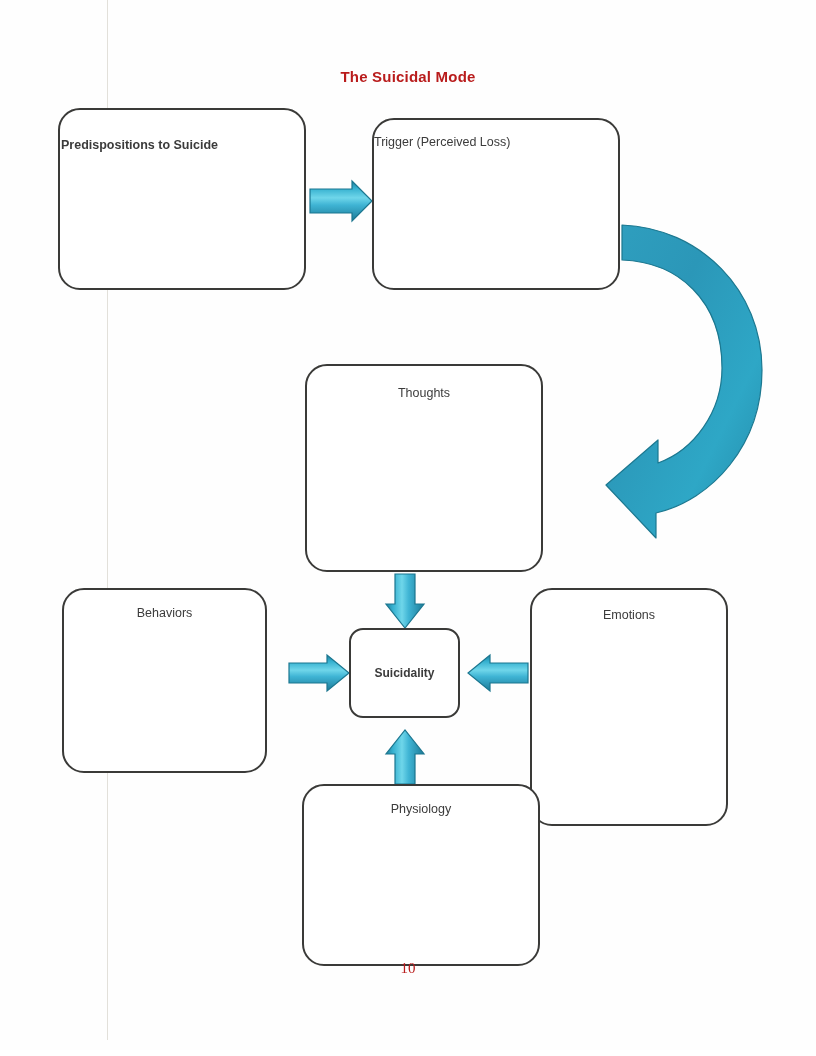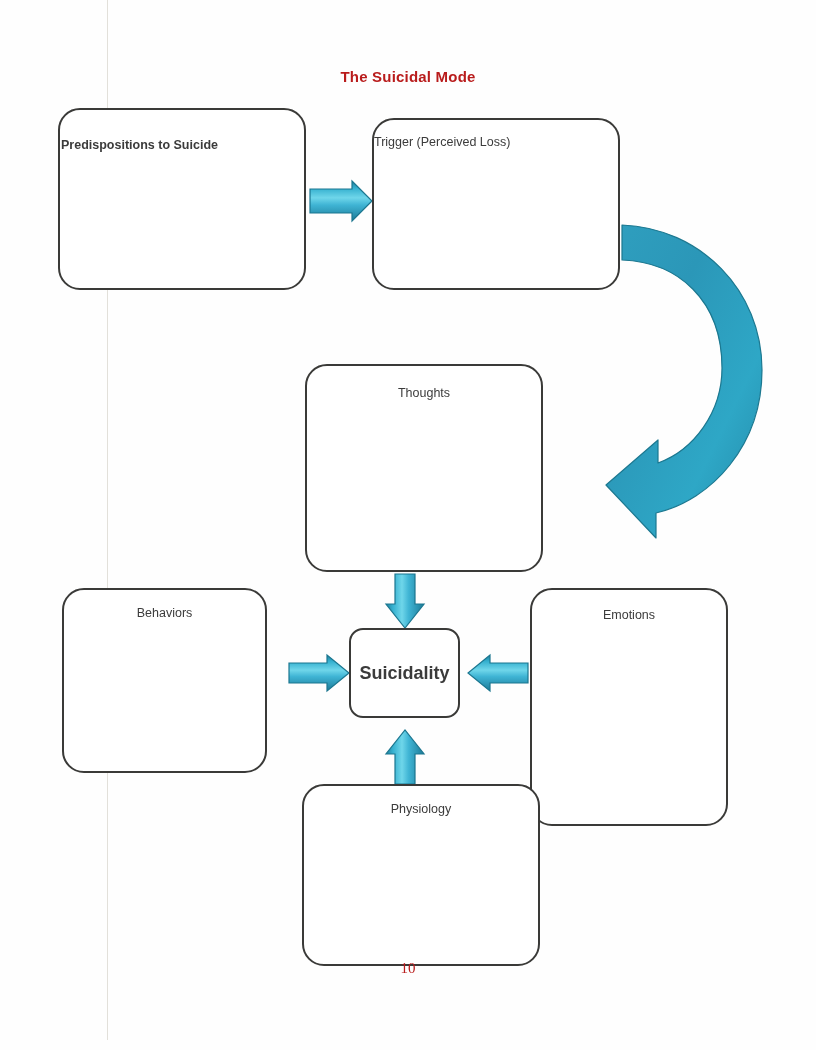--- a/index.html
+++ b/index.html
@@ -83,21 +83,21 @@
   #node-physiology { left: 302px; top: 784px; width: 238px; height: 182px; }
   #node-physiology .label { top: 16px; font-weight: normal; }
 
   #node-suicidality {
     left: 349px; top: 628px; width: 111px; height: 90px;
     border-radius: 14px; border: 2px solid #3a3a38;
   }
   #node-suicidality .label {
     top: 50%;
     transform: translateY(-50%);
-    font-size: 18px;
+    font-size: 12px;
     font-weight: bold;
   }
 
   
   .arrow-layer {
     position: absolute;
     left: 0; top: 0;
     width: 816px; height: 1056px;
     pointer-events: none;
   }

